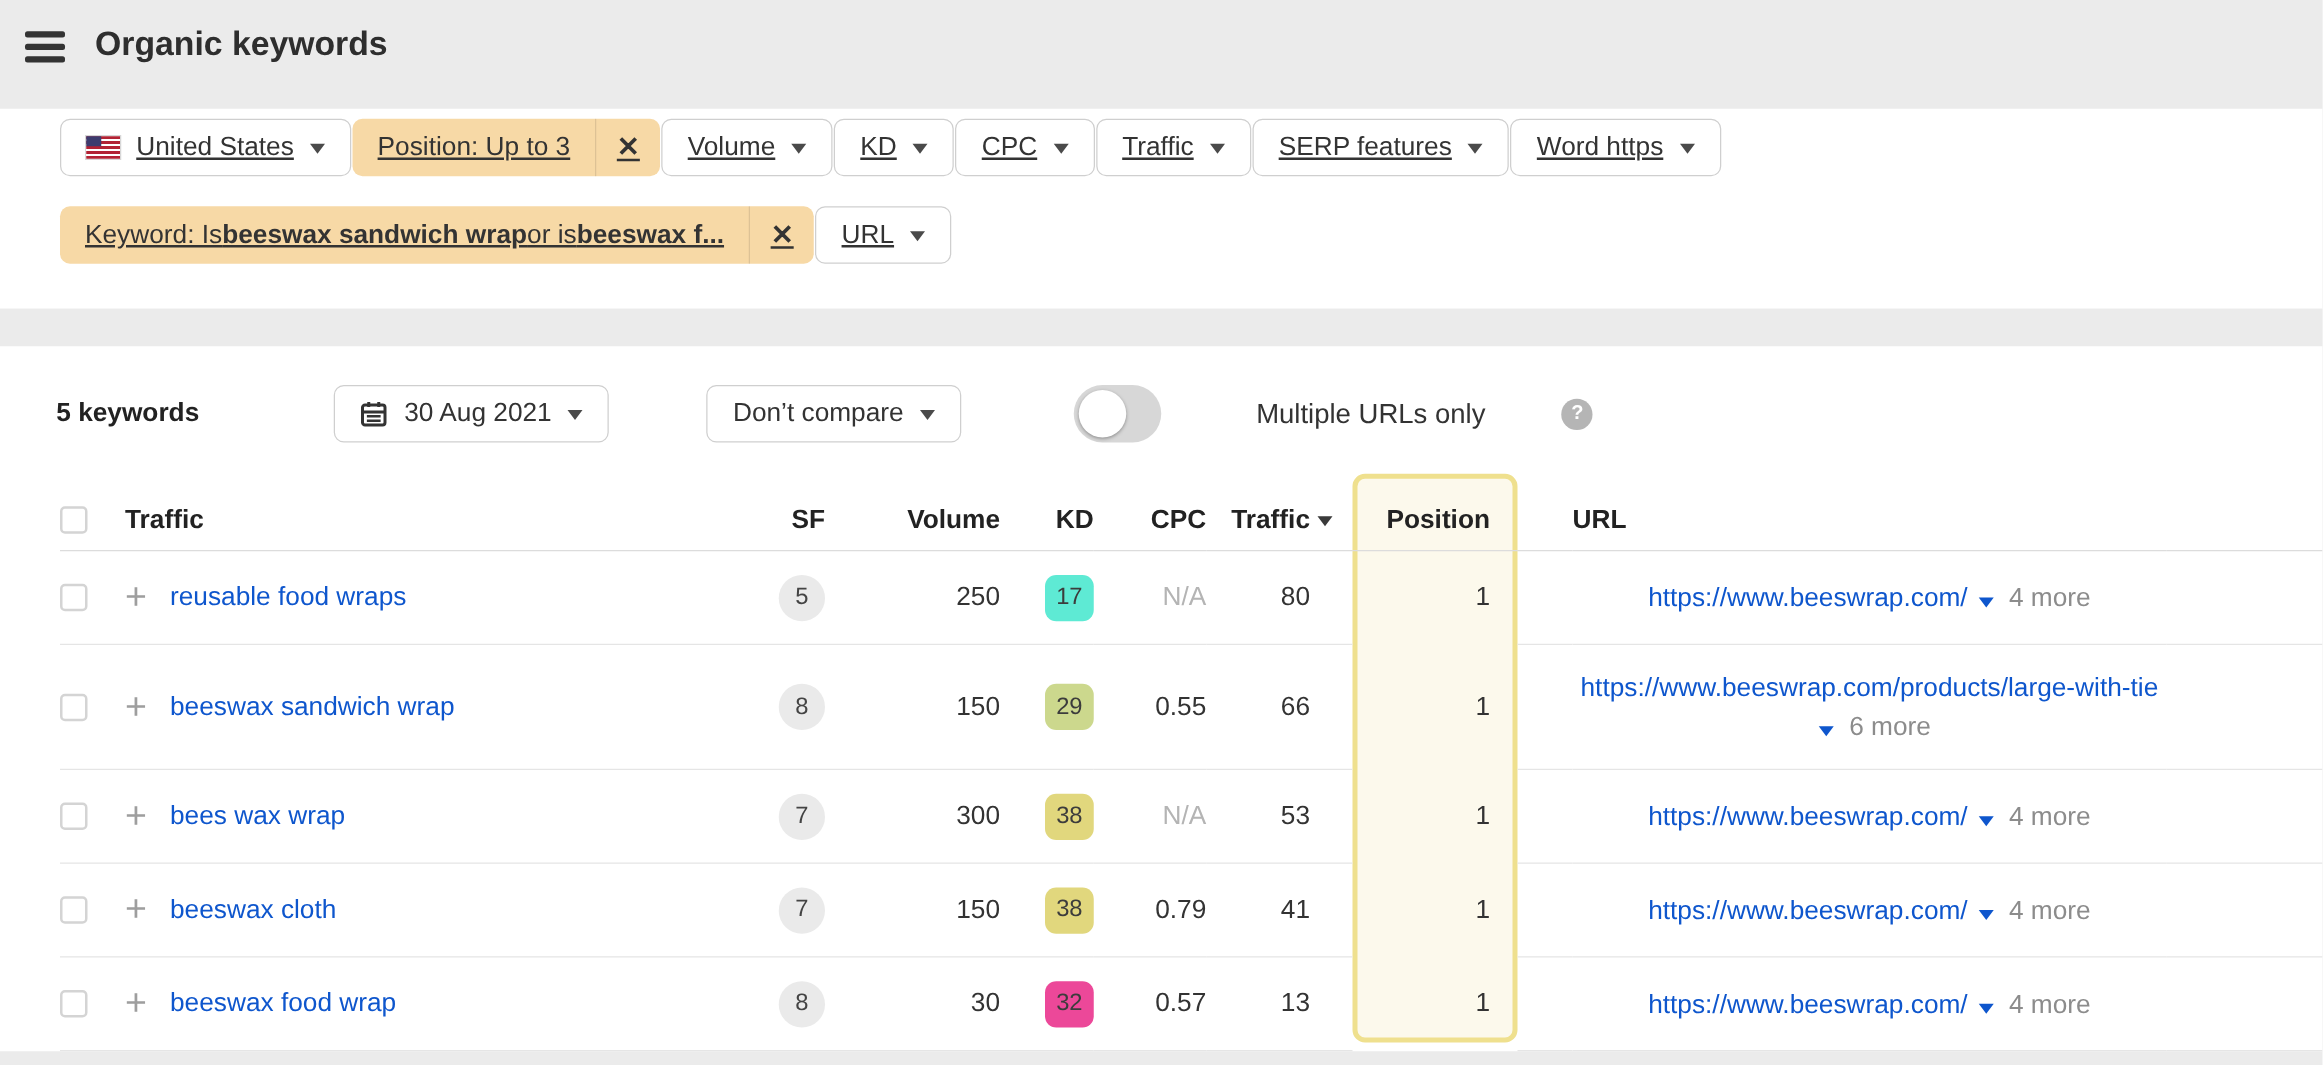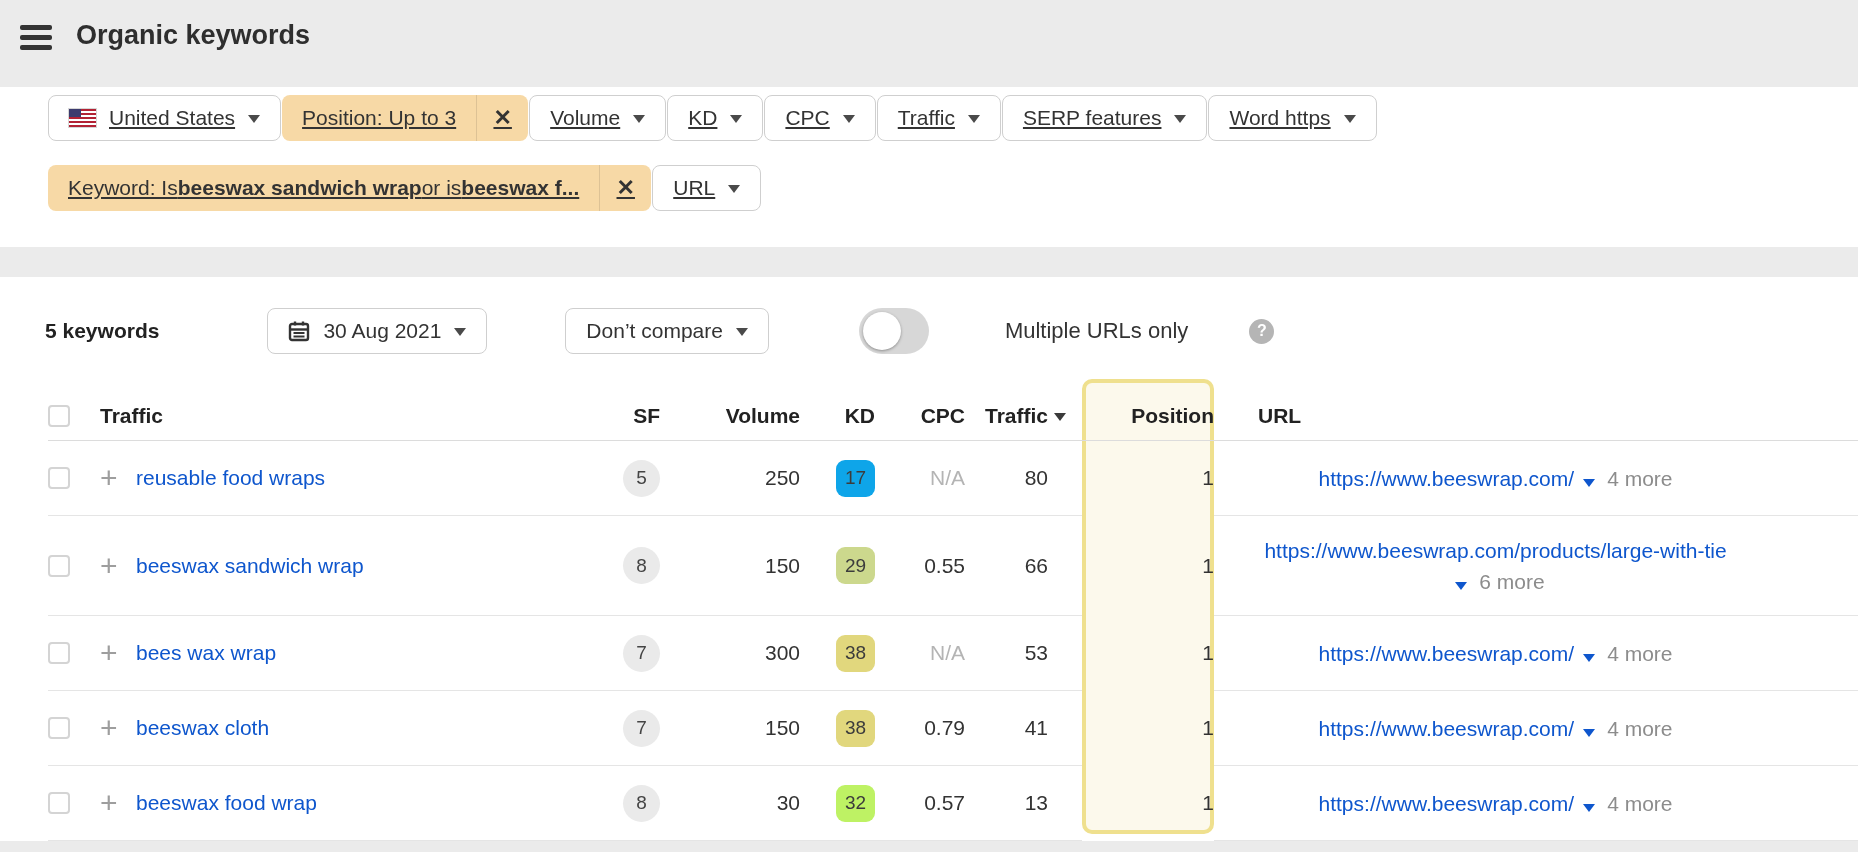--- a/index.html
+++ b/index.html
@@ -71,21 +71,21 @@
   .c-check { width: 52px; }
   .c-plus { width: 36px; }
   .c-kw { width: 440px; }
   .c-kwhead { width: 476px; }
   .c-sf { width: 84px; }
   .c-vol { width: 140px; }
   .c-kd { width: 75px; }
   .c-cpc { width: 90px; }
   .c-traffic { width: 83px; }
   .c-posgap { width: 34px; }
-  .c-pos { width: 132px; }
+  .c-pos { width: 132px; padding-right: 22px; }
   .c-urlgap { width: 44px; }
   .c-url { width: 475px; }
   .c-fill { flex: 1; }
 
   .checkbox { width: 22px; height: 22px; border: 2px solid #d4d4d4; border-radius: 4px; background: #fff; display: inline-block; cursor: pointer; }
   .plus { font-size: 30px; color: #9e9e9e; font-weight: 400; line-height: 1; cursor: pointer; }
   a.kw-link, a.url-link { color: var(--link-blue, #0e56cd); text-decoration: none; cursor: pointer; }
   .sf-badge { width: 37px; height: 37px; border-radius: 50%; background: #eaeaea; color: #444;
     display: inline-flex; align-items: center; justify-content: center; font-size: 19px; }
   .kd-badge { min-width: 39px; height: 37px; padding: 0 7px; border-radius: 9px; color: #3c3c3c;
@@ -234,21 +234,21 @@
             <span class="plus">+</span>
           </div>
           <div class="cell c-kw">
             <a class="kw-link">reusable food wraps</a>
           </div>
           <div class="cell right c-sf">
             <span class="sf-badge">5</span>
           </div>
           <div class="cell right c-vol">250</div>
           <div class="cell right c-kd">
-            <span class="kd-badge" style="background: #0ea5e9;">17</span>
+            <span class="kd-badge" style="background: #5eead4;">17</span>
           </div>
           <div class="cell right c-cpc">
             <span class="cpc-value na">N/A</span>
           </div>
           <div class="cell right c-traffic">80</div>
           <div class="cell c-posgap"></div>
           <div class="cell right c-pos noline">1</div>
           <div class="cell c-urlgap"></div>
           <div class="cell c-url">
             <div class="url-wrap">
@@ -362,21 +362,21 @@
             <span class="plus">+</span>
           </div>
           <div class="cell c-kw">
             <a class="kw-link">beeswax food wrap</a>
           </div>
           <div class="cell right c-sf">
             <span class="sf-badge">8</span>
           </div>
           <div class="cell right c-vol">30</div>
           <div class="cell right c-kd">
-            <span class="kd-badge" style="background: #bef264; margin-left: 36px;">32</span>
+            <span class="kd-badge" style="background: #ec4899; margin-left: 36px;">32</span>
           </div>
           <div class="cell right c-cpc">
             <span class="cpc-value">0.57</span>
           </div>
           <div class="cell right c-traffic">13</div>
           <div class="cell c-posgap"></div>
           <div class="cell right c-pos noline">1</div>
           <div class="cell c-urlgap"></div>
           <div class="cell c-url">
             <div class="url-wrap">

